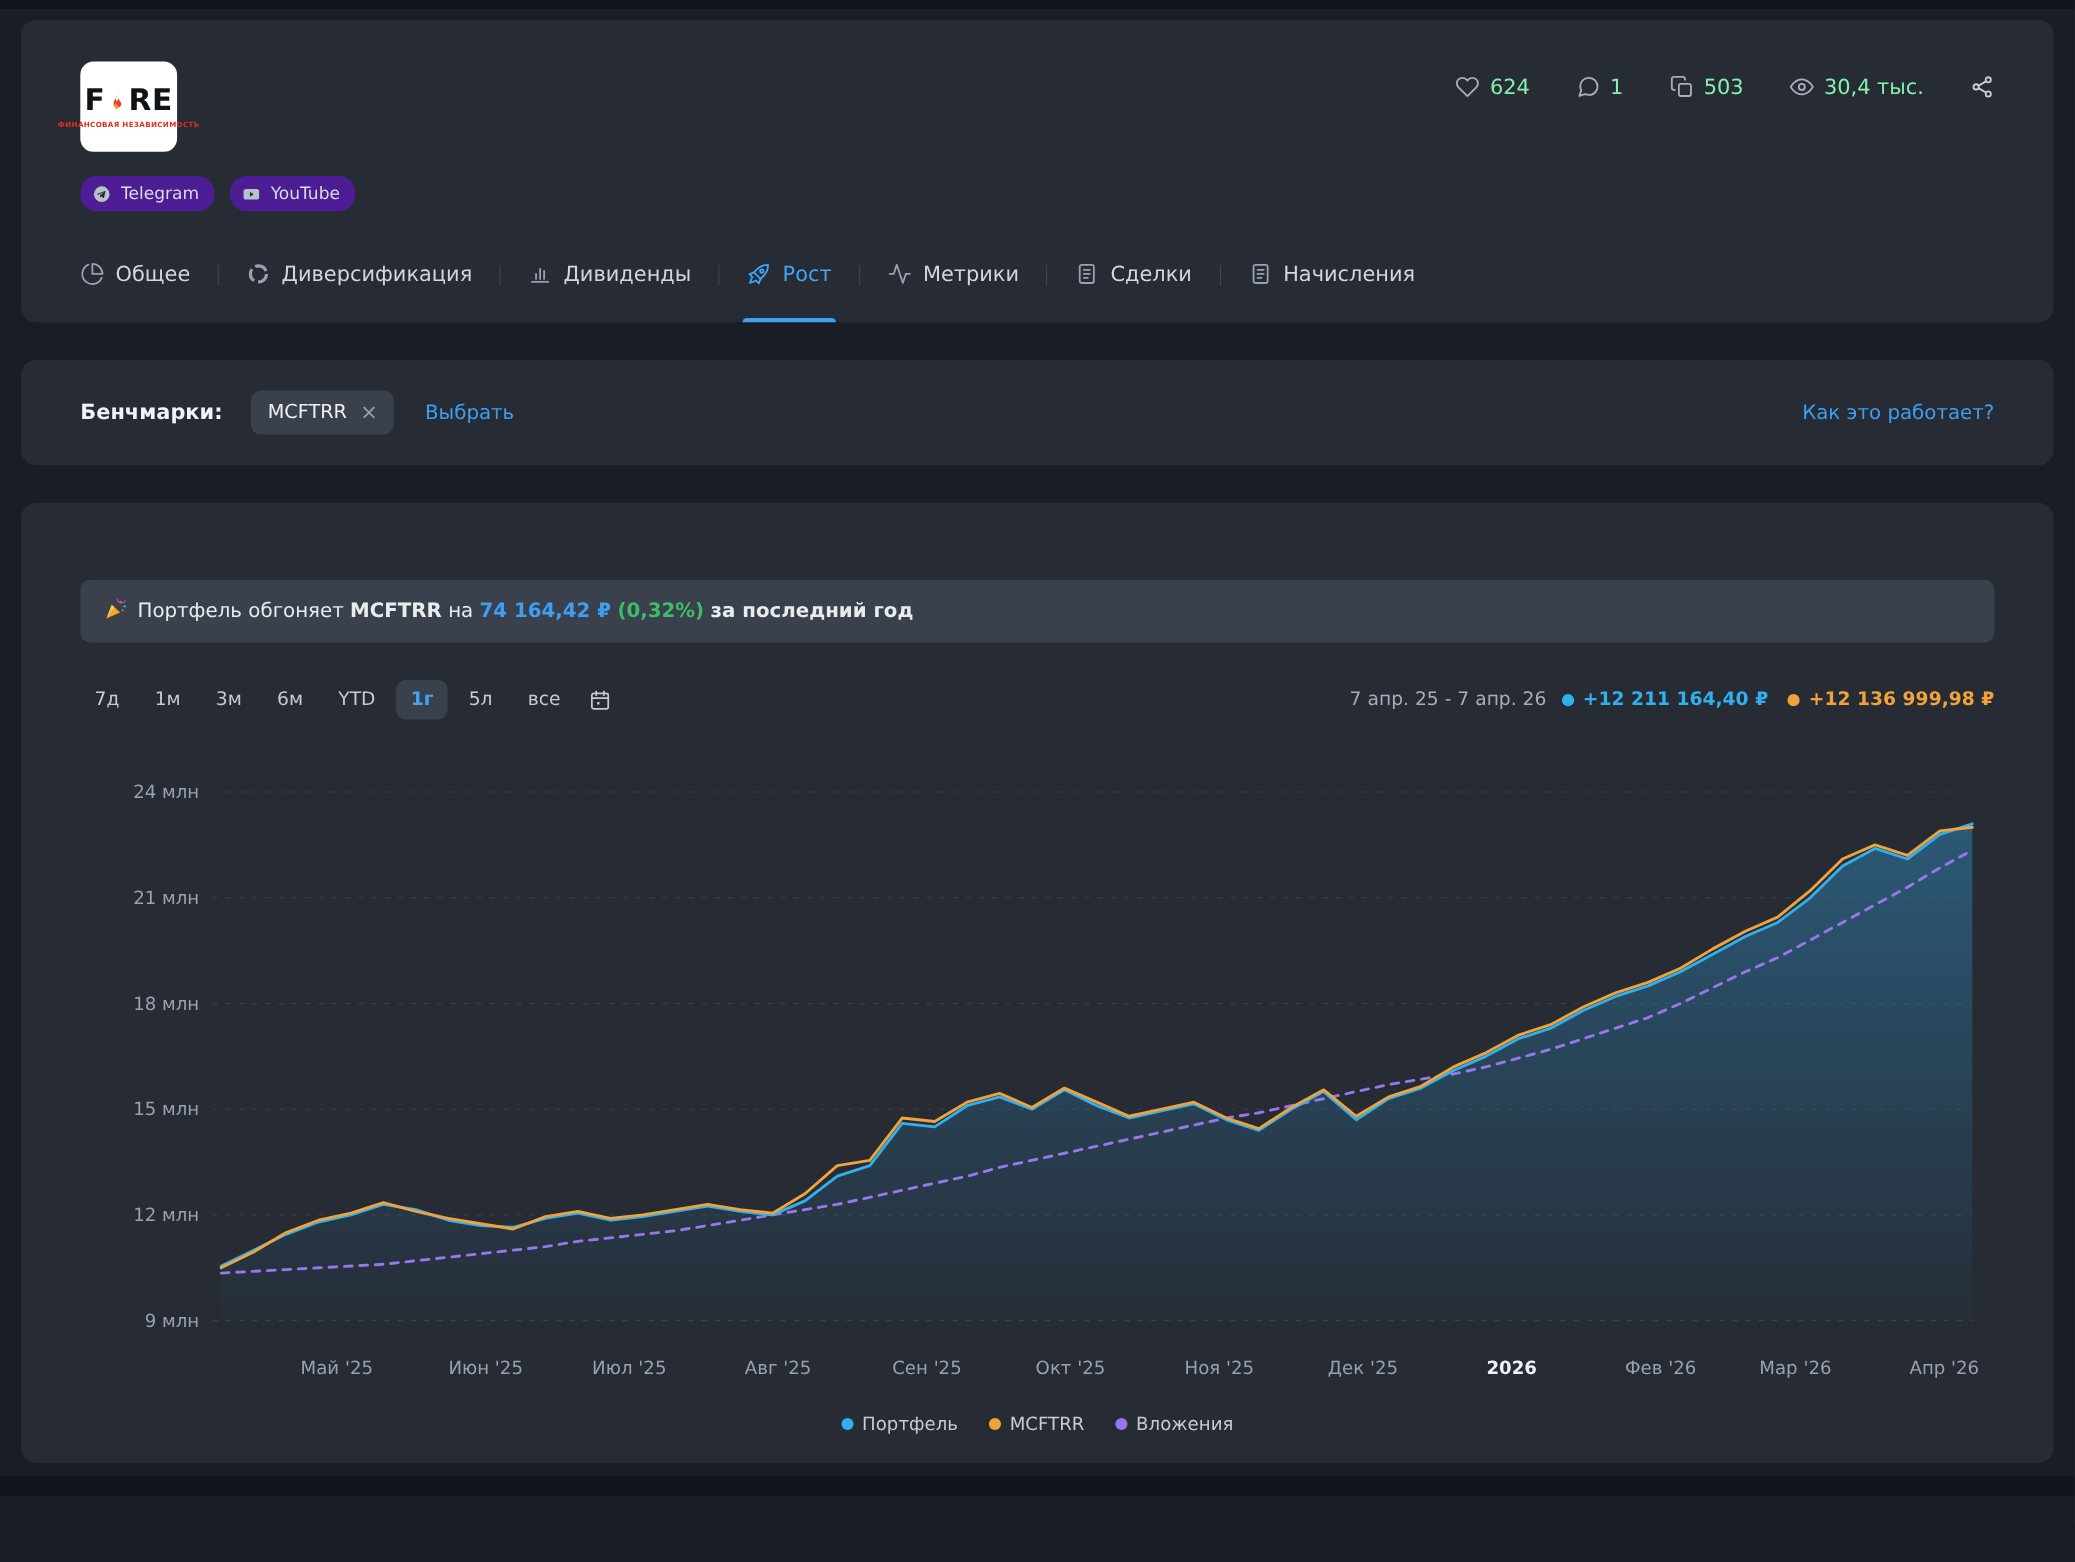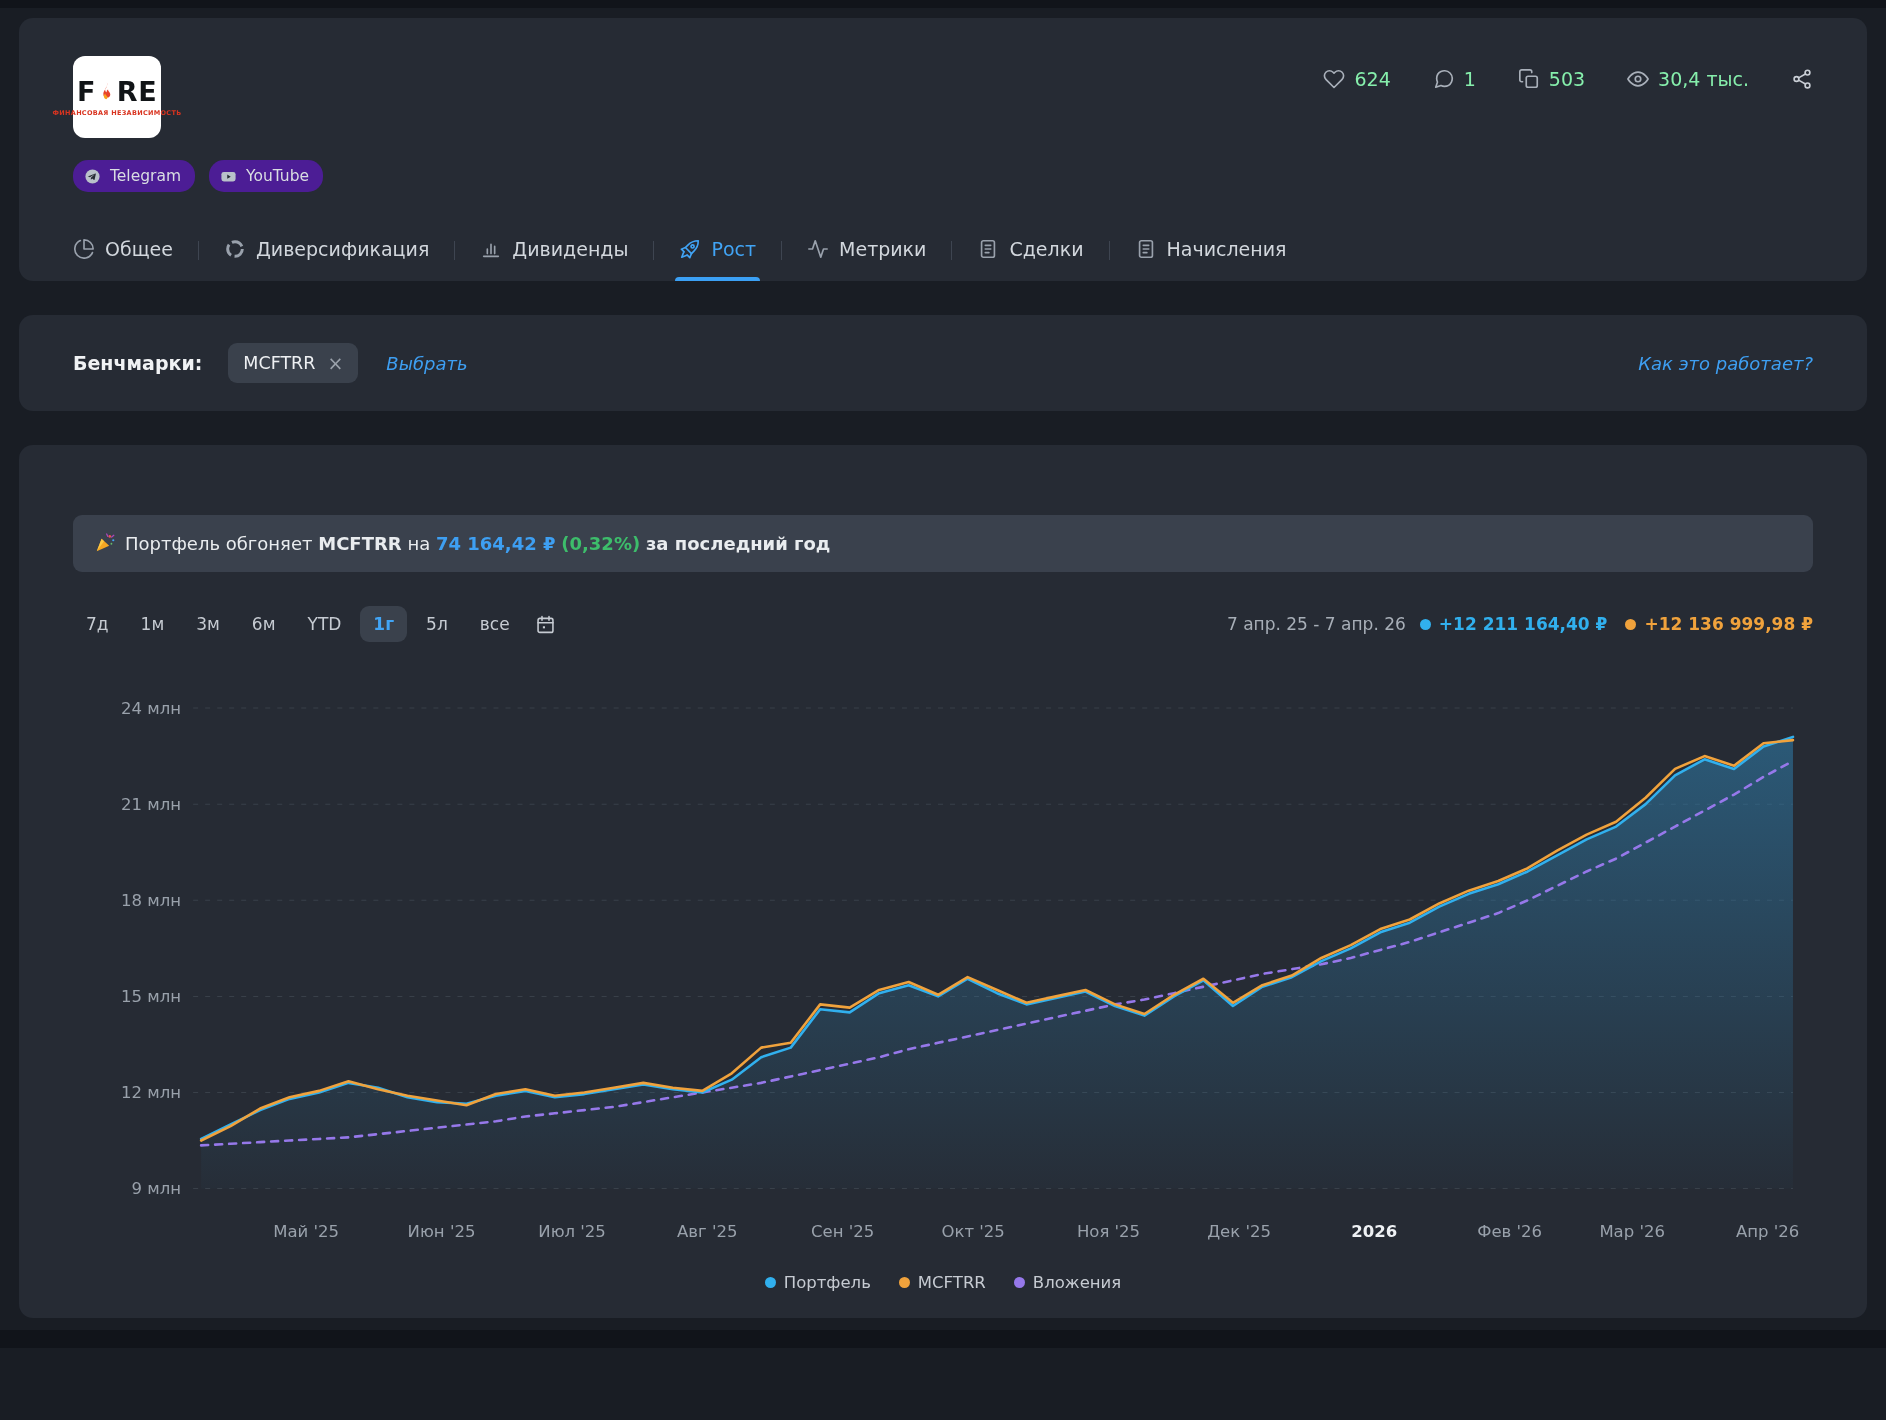--- a/index.html
+++ b/index.html
@@ -37,35 +37,35 @@
   .share-btn svg { width:22px; height:22px; display:block; }
 
   .tags { display:flex; gap:14px; margin-top:22px; }
   .tag { display:flex; align-items:center; gap:9px; background:#4c1d95; border-radius:15px;
     padding:7px 14px 7px 11px; font-size:15.5px; color:#d9dde2; cursor:pointer; }
   .tag .ic { color:#b9c1ca; }
   .tag .ic svg { width:17px; height:17px; }
 
   .tabs { display:flex; align-items:flex-start; margin-top:46px; }
   .tab { display:flex; align-items:center; gap:10px; font-size:19px; color:#d2d7dd;
-    padding-bottom:21px; position:relative; cursor:pointer; white-space:nowrap; }
+    padding-bottom:33px; position:relative; cursor:pointer; white-space:nowrap; }
   .tab .ic { color:#99a1ac; }
   .tab.active { color:#41a4f5; }
   .tab.active .ic { color:#41a4f5; }
   .tab.active::after { content:""; position:absolute; left:-4px; right:-4px; bottom:0; height:4px;
     border-radius:4px 4px 0 0; background:#3ba0f4; }
   .tab-sep { width:1px; height:19px; background:#3e4551; margin:3px 25px 0; flex:none; }
 
   
   .benchmark-card { margin-top:34px; padding:28px 54px; display:flex; align-items:center; }
   .bm-label { font-size:19px; font-weight:700; color:#f0f2f4; }
   .chip { margin-left:26px; background:#3a414c; border-radius:9px; padding:10px 15px;
     display:flex; align-items:center; gap:12px; font-size:17.5px; color:#eef0f3; }
   .chip-x { color:#9aa1ab; font-size:19px; line-height:1; cursor:pointer; }
-  .link { color:#3e9ff2; font-size:18px; cursor:pointer; text-decoration:none;font-style:italic; }
+  .link { color:#3e9ff2; font-size:18px; cursor:pointer; text-decoration:none; }
   .select-link { margin-left:28px; }
   .help-link { margin-left:auto; }
 
   
   .chart-card { margin-top:34px; padding:40px 54px 26px; }
   .chart-head { display:flex; align-items:flex-start; }
   .chart-title { font-size:23.5px; font-weight:700; margin:0; color:#fafbfc; }
   .help-icon { color:#8d95a0; margin-left:8px; margin-top:-3px; cursor:pointer; }
   .help-icon svg { width:18px; height:18px; display:block; }
   .menu-dots { margin-left:auto; display:flex; gap:4.5px; padding-top:12px; cursor:pointer; }

